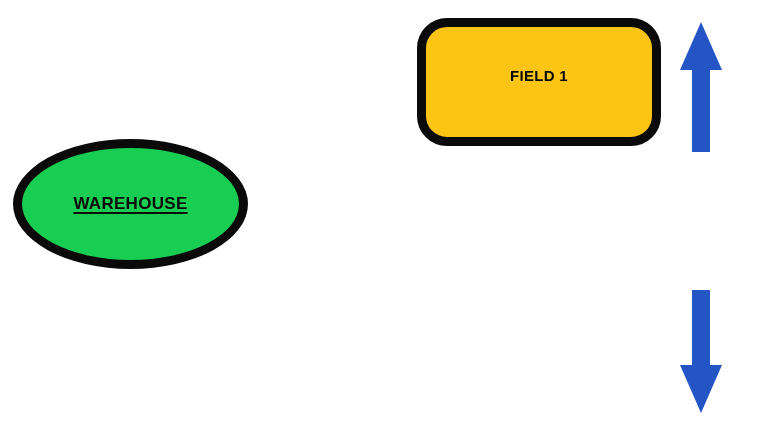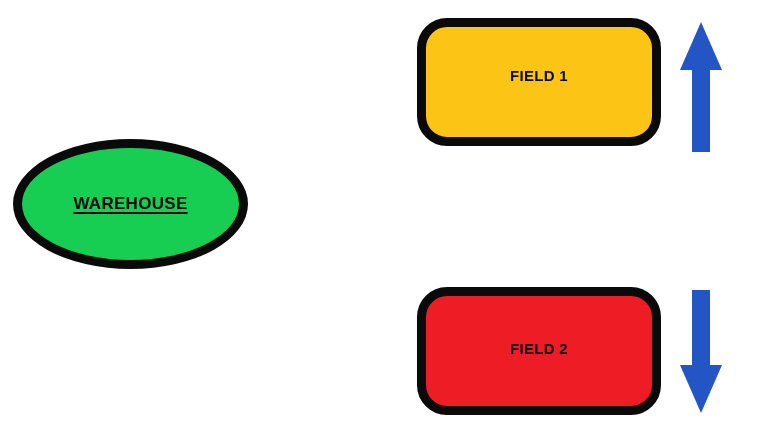--- a/index.html
+++ b/index.html
@@ -86,23 +86,20 @@
 <div class="canvas">
 
   <div class="node ellipse" style="background: rgb(24, 206, 82);">
     <span class="label">WAREHOUSE</span>
   </div>
 
   <div class="node rect field1" style="background: rgb(252, 196, 21);">
     <span class="label">FIELD 1</span>
   </div>
 
-  <div class="node rect field2" style="background: rgb(238, 28, 37);">
-    <span class="label">FIELD 2</span>
-  </div>
 
   <svg class="arrow arrow-up" width="42" height="130" viewBox="0 0 42 130">
     <polygon points="21,0 42,48 30,48 30,130 12,130 12,48 0,48" fill="#2355c4"></polygon>
   </svg>
 
   <svg class="arrow arrow-down" width="42" height="123" viewBox="0 0 42 123">
     <polygon points="12,0 30,0 30,75 42,75 21,123 0,75 12,75" fill="#2355c4"></polygon>
   </svg>
 
 </div>

